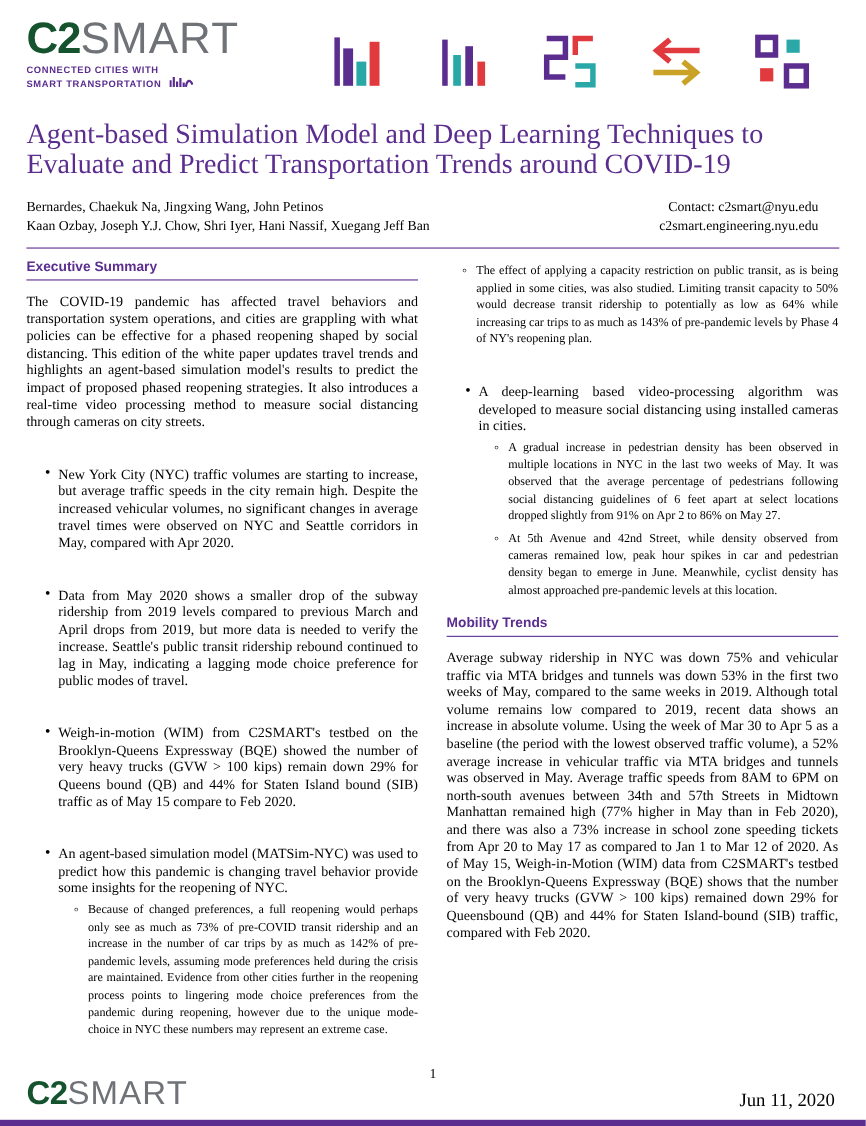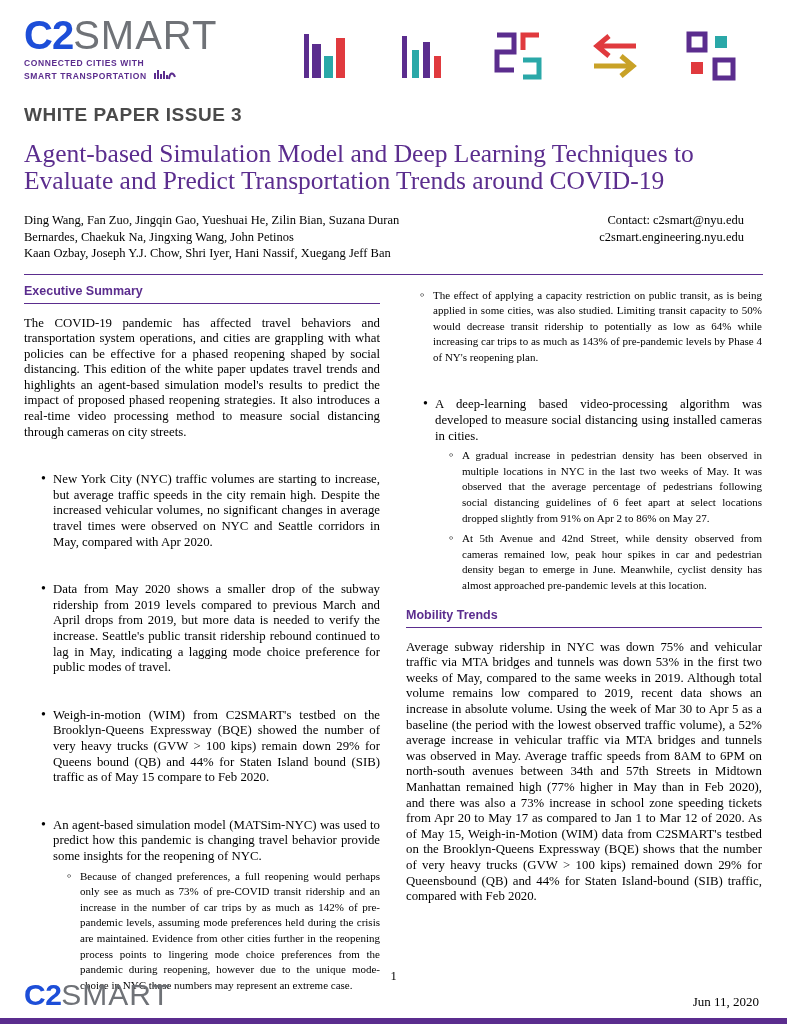--- a/index.html
+++ b/index.html
@@ -34,21 +34,21 @@
     width: 214px;
     flex: 0 0 214px;
   }
   .logo-main {
     font-family: "Liberation Sans", sans-serif;
     font-size: 40px;
     letter-spacing: -1px;
     line-height: 38px;
     white-space: nowrap;
   }
-  .logo-c2 { color: #1d4ed8; font-weight: bold; }
+  .logo-c2 { color: #14532d; font-weight: bold; }
   .logo-smart { color: #6f7277; font-weight: normal; letter-spacing: 1px;}
   .logo-sub {
     font-family: "Liberation Sans", sans-serif;
     font-size: 8.5px;
     color: #5b2d8e;
     letter-spacing: 0.6px;
     line-height: 11px;
     margin-top: 4px;
     font-weight: bold;
   }
@@ -211,21 +211,21 @@
     position: absolute;
     left: 50%;
     transform: translateX(-50%);
     bottom: 30px;
     font-size: 12.5px;
   }
   .footer-date {
     position: absolute;
     right: 4px;
     bottom: 4px;
-    font-size: 13px;
+    font-size: 17px;
   }
   .bottom-bar {
     position: absolute;
     left: 0;
     right: 0;
     bottom: 0;
     height: 6px;
     background: #5b2d8e;
   }
 </style>
@@ -286,26 +286,24 @@
         <svg width="52" height="52" viewBox="0 0 52 52">
           <rect x="4" y="4" width="16" height="16" fill="none" stroke="#5b2d8e" stroke-width="5"></rect>
           <rect x="30" y="30" width="18" height="18" fill="none" stroke="#5b2d8e" stroke-width="5"></rect>
           <rect x="30" y="6" width="12" height="12" fill="#2aa8a8"></rect>
           <rect x="6" y="32" width="12" height="12" fill="#e03a3e"></rect>
         </svg>
       </span>
     </div>
   </div>
 
-  <div class="issue-line">WHITE PAPER ISSUE 3</div>
   <div class="paper-title">Agent-based Simulation Model and Deep Learning Techniques to Evaluate and Predict Transportation Trends around COVID-19</div>
 
   <div class="authors-row">
     <div class="authors">
-      <div>Ding Wang, Fan Zuo, Jingqin Gao, Yueshuai He, Zilin Bian, Suzana Duran</div>
       <div>Bernardes, Chaekuk Na, Jingxing Wang, John Petinos</div>
       <div>Kaan Ozbay, Joseph Y.J. Chow, Shri Iyer, Hani Nassif, Xuegang Jeff Ban</div>
     </div>
     <div class="contact">
       <div>Contact: c2smart@nyu.edu</div>
       <div>c2smart.engineering.nyu.edu</div>
     </div>
   </div>
 
   <hr class="rule">

